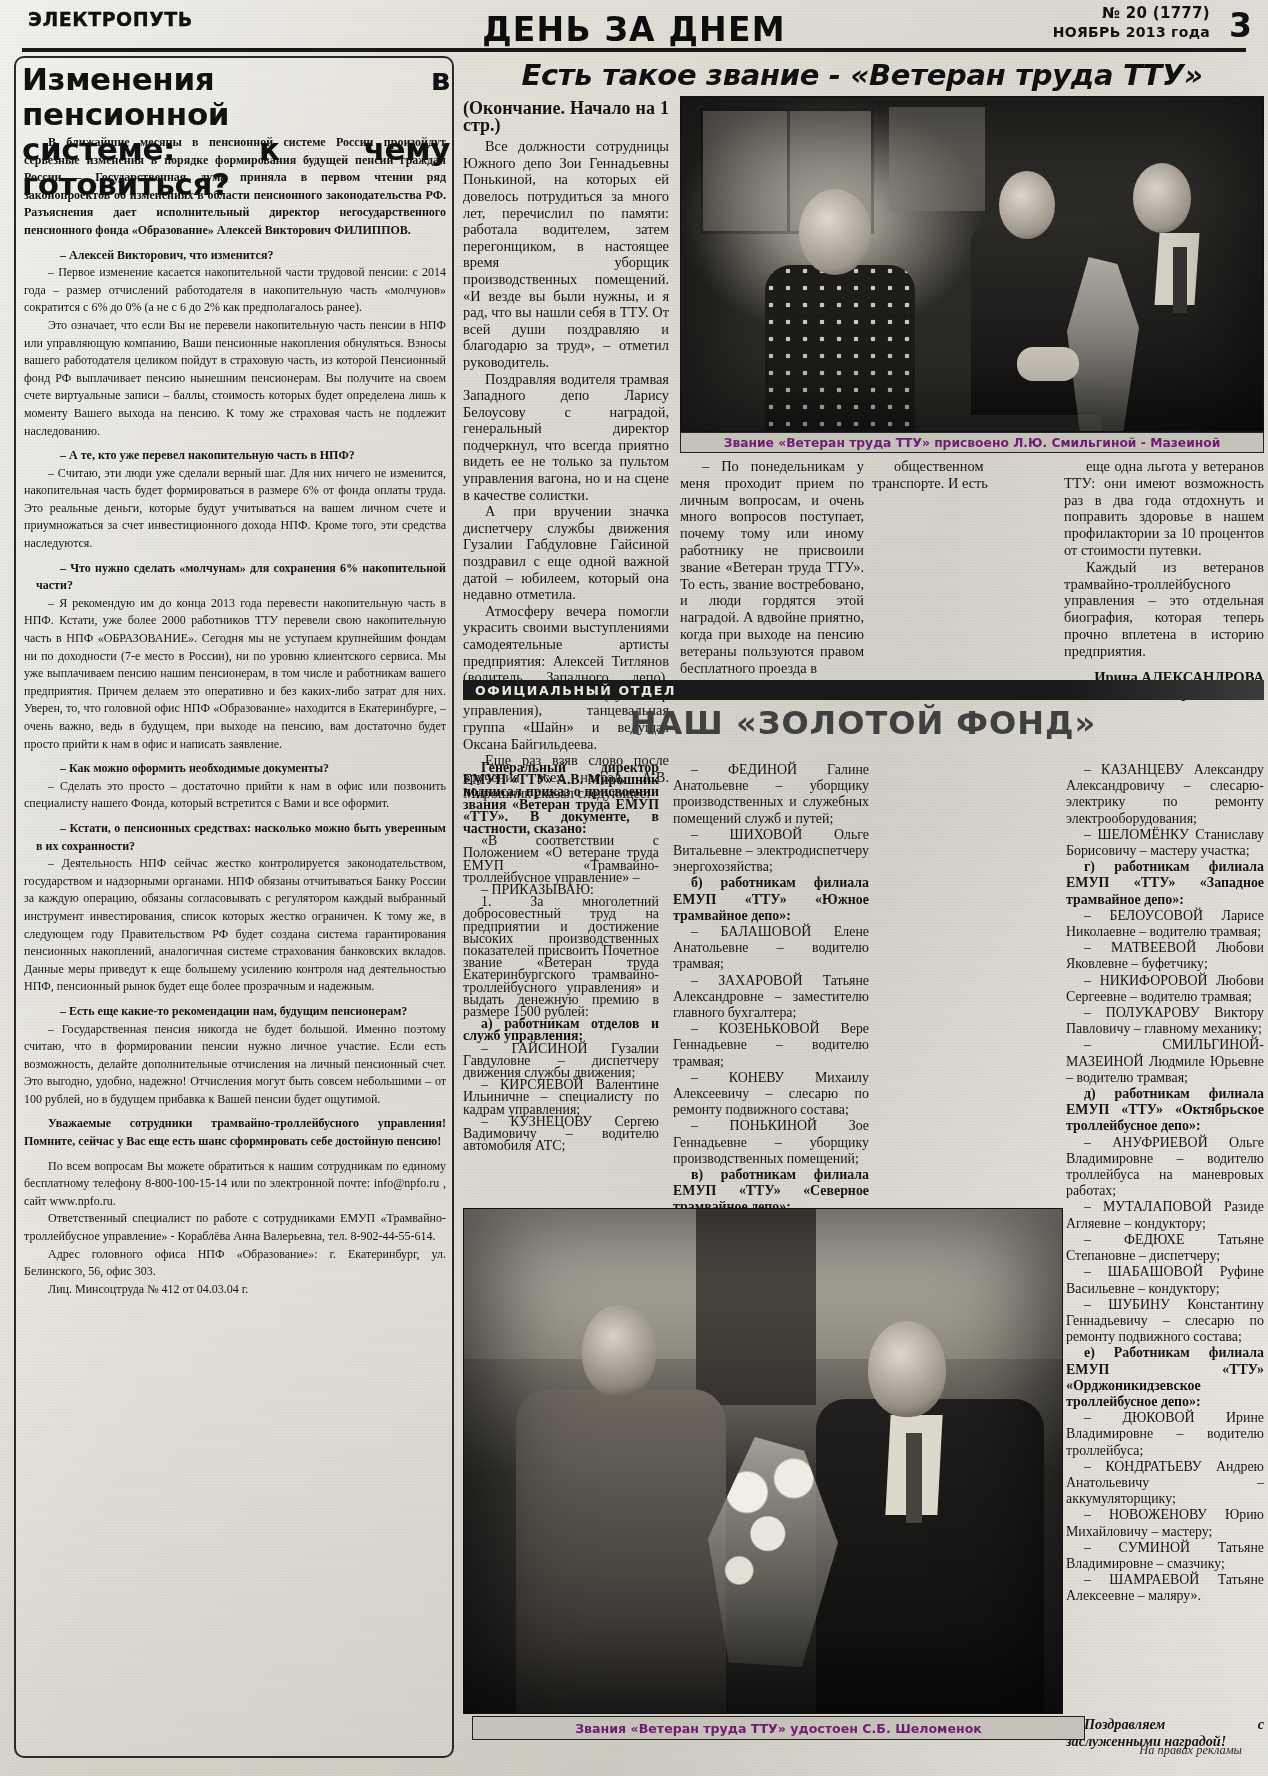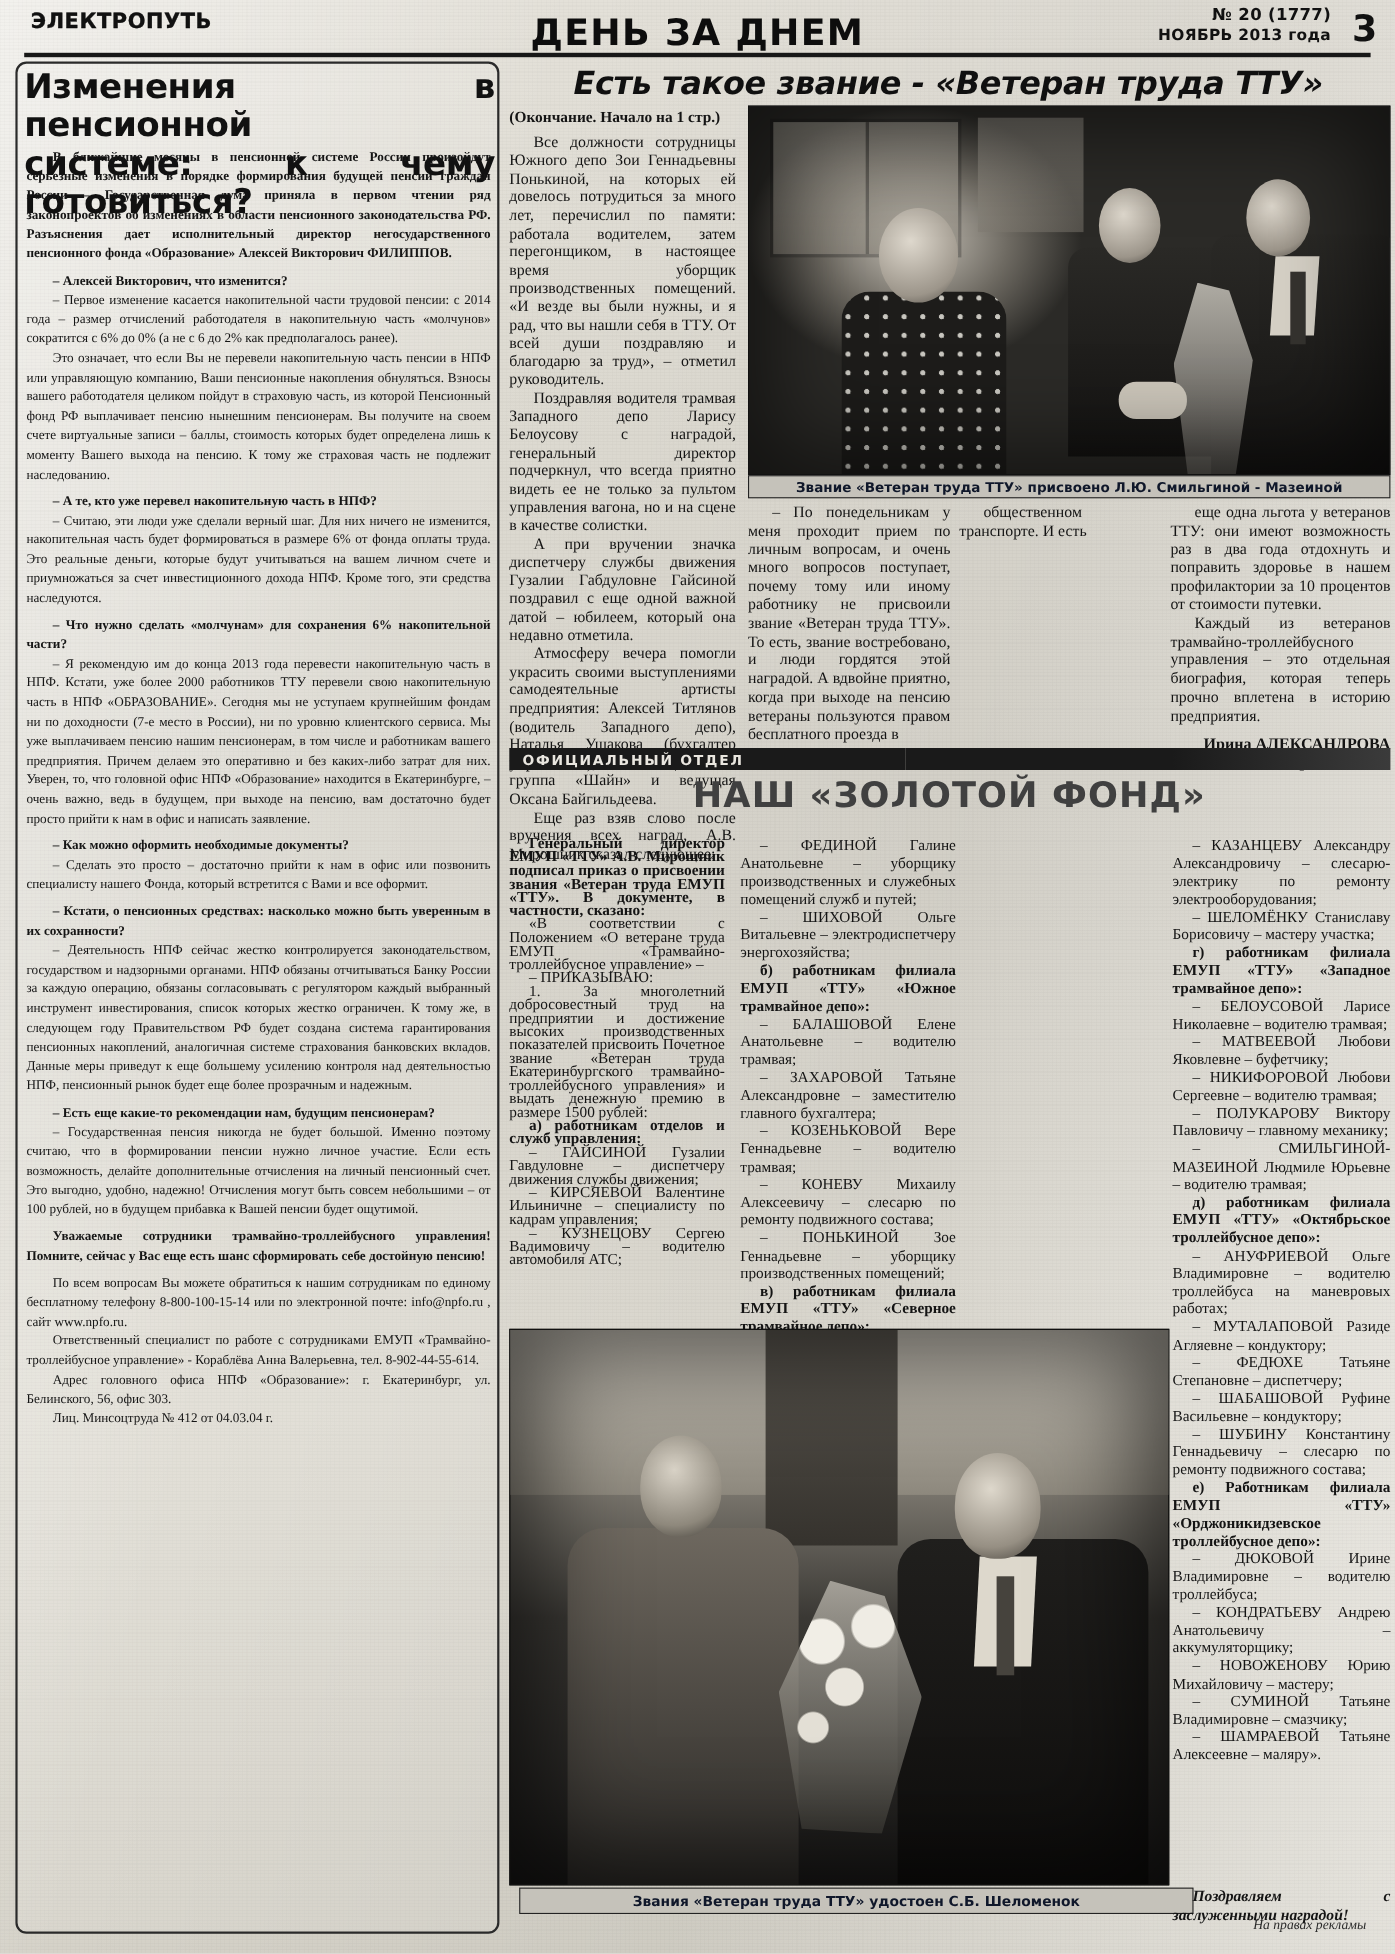--- a/index.html
+++ b/index.html
@@ -65,39 +65,39 @@
     text-align:justify;
   }
   #left-head .l2{display:block;}
   #left-body{
     position:absolute;left:24px;top:134px;width:422px;height:1610px;
     font-size:12px;line-height:17.6px;text-align:justify;
     color:#151515;
   }
   #left-body p{margin:0 0 0 0;text-indent:24px;}
   #left-body p.b{font-weight:bold;}
-  #left-body p.q{font-weight:bold;font-style:normal;}
+  #left-body p.q{font-weight:bold;font-style:normal;margin-left:12px;}
   #left-body p.sp{margin-top:7px;}
   .ad-foot{
     position:absolute;right:26px;bottom:18px;
     font-size:12.4px;font-style:italic;color:#2a2a2a;
   }
 
   
   #art1-head{
     position:absolute;left:462px;top:58px;width:800px;
     font-family:"DejaVu Sans", sans-serif;
     font-style:italic;font-weight:bold;font-size:29px;
     letter-spacing:-.3px;color:#101010;text-align:center;
     white-space:nowrap;
   }
   .a1c{position:absolute;font-size:14.4px;line-height:16.6px;text-align:justify;}
   .a1c p{margin:0;text-indent:22px;}
   #a1-col1{left:463px;top:100px;width:206px;}
-  .note{font-weight:bold;font-style:normal;text-indent:0 !important;margin-bottom:5px !important;font-size:14px;}
+  .note{font-weight:bold;font-style:normal;text-indent:0 !important;margin-bottom:5px !important;font-size:18px;}
 
   
   #photo1{
     position:absolute;left:680px;top:96px;width:584px;height:336px;
     background:#1b1b1b;overflow:hidden;border:1px solid #111;box-sizing:border-box;
   }
   #photo1 .ph-bg{position:absolute;inset:0;
     background:
       radial-gradient(ellipse 190px 150px at 150px 120px, #c9c4ba 0%, #6e6a62 45%, #2b2a27 80%),
       radial-gradient(ellipse 140px 190px at 470px 170px, #4a4641 0%, #23211f 70%),
@@ -123,21 +123,21 @@
   #photo1 .shirt{position:absolute;left:476px;top:136px;width:40px;height:72px;background:#d6d1c6;transform:skewX(-4deg);}
   #photo1 .tie{position:absolute;left:492px;top:150px;width:14px;height:66px;background:#35332f;}
   #photo1 .flowers{position:absolute;left:386px;top:160px;width:72px;height:176px;
     background:linear-gradient(180deg, rgba(226,222,212,.85), rgba(150,146,138,.5));
     clip-path:polygon(30% 0,70% 4%,100% 40%,78% 100%,18% 100%,0 42%);opacity:.85;}
   #photo1 .hand{position:absolute;left:336px;top:250px;width:62px;height:34px;background:#cdc7bb;border-radius:16px;}
   #photo1 .vign{position:absolute;inset:0;box-shadow:inset 0 0 80px 22px rgba(0,0,0,.55);}
   .cap{
     position:absolute;background:#c5c2ba;border:1px solid #232323;
     font-family:"DejaVu Sans", sans-serif;font-weight:bold;font-size:12.3px;
-    color:#0f172a;display:flex;align-items:center;justify-content:center;
+    color:#701a75;display:flex;align-items:center;justify-content:center;
     box-sizing:border-box;
   }
   #cap1{left:680px;top:432px;width:584px;height:21px;}
 
   
   .a1b{position:absolute;top:458px;font-size:14.4px;line-height:16.8px;text-align:justify;}
   .a1b p{margin:0;text-indent:22px;}
   #a1-b2{left:680px;top:458px;width:184px;}
   #a1-b3{left:872px;top:458px;width:184px;}
   #a1-b4{left:1064px;top:458px;width:200px;}

